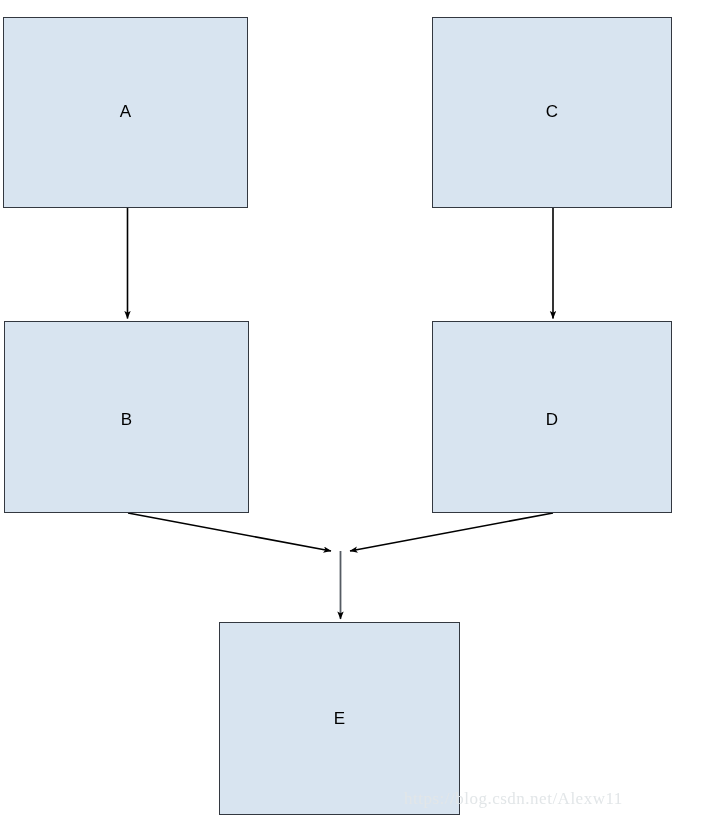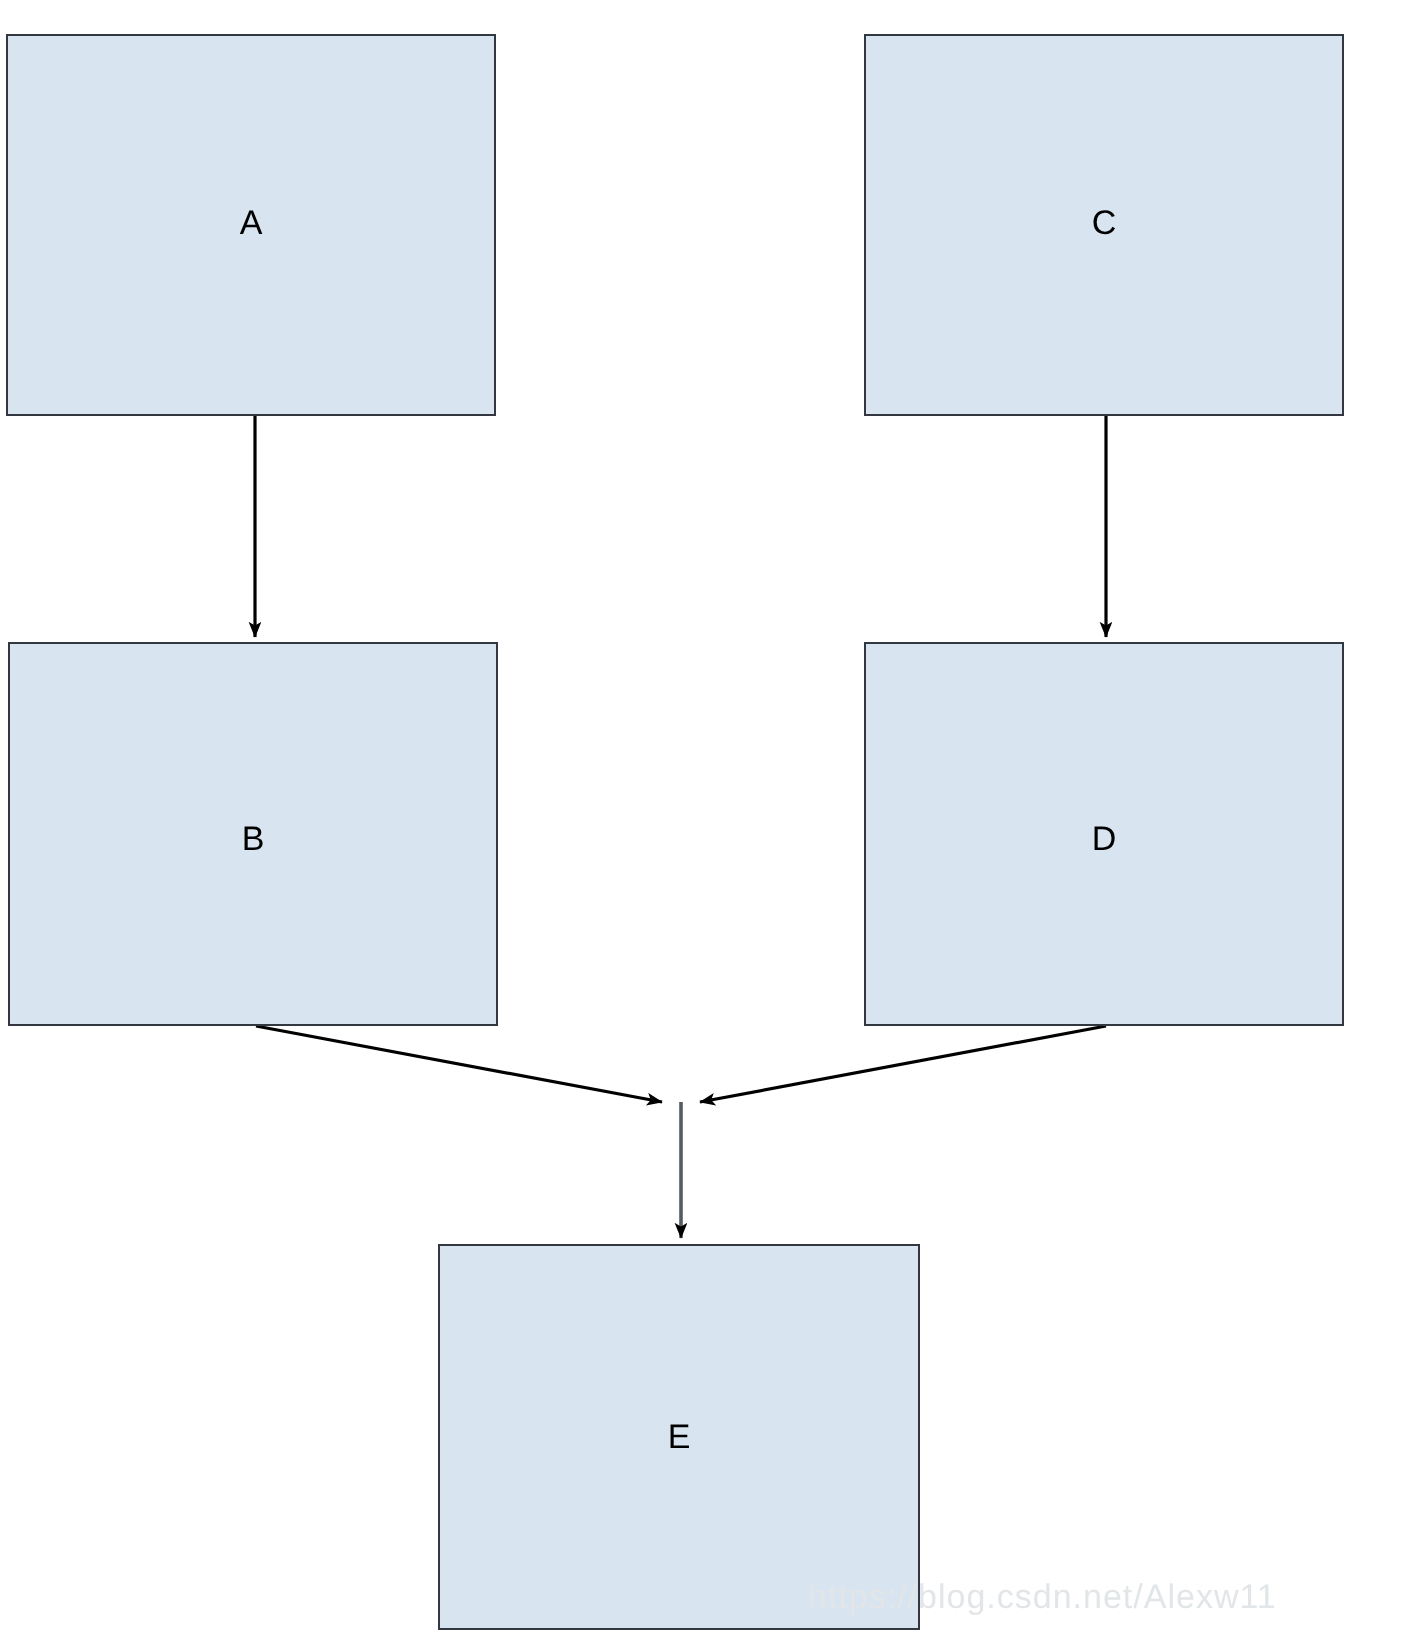--- a/index.html
+++ b/index.html
@@ -53,21 +53,21 @@
     left: 0;
     top: 0;
     width: 710px;
     height: 822px;
     pointer-events: none;
   }
   .watermark {
     position: absolute;
     left: 404px;
     top: 789px;
-    font-family: Liberation Sans, sans-serif;
+    font-family: Liberation Serif, serif;
     font-size: 17px;
     letter-spacing: 0.5px;
     color: #e2e6e8;
     white-space: nowrap;
     user-select: none;
   }
 </style>
 </head>
 <body>
 

